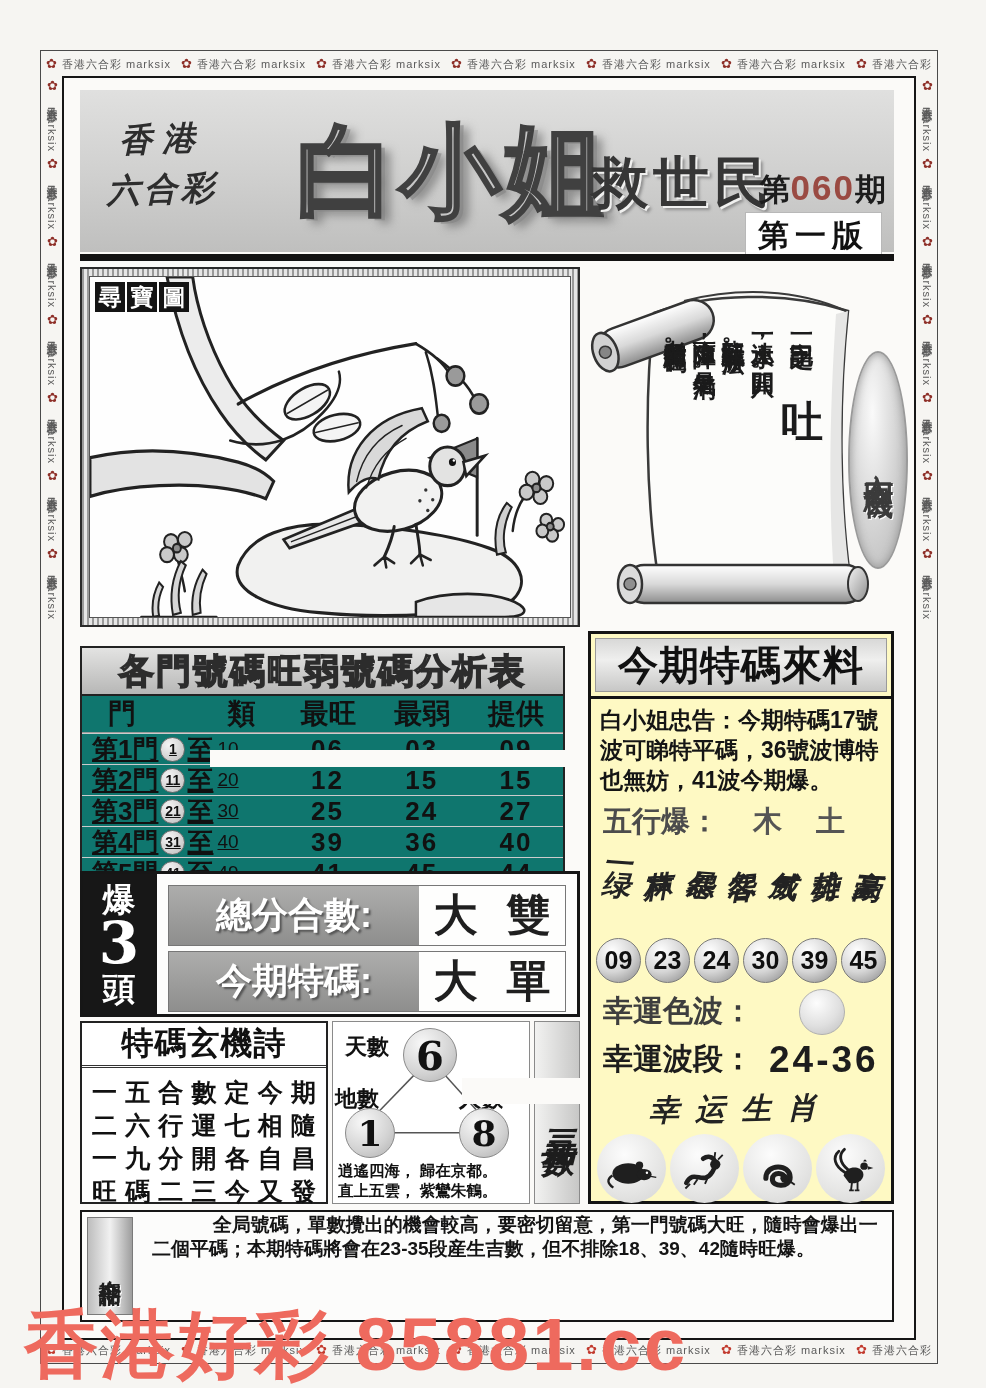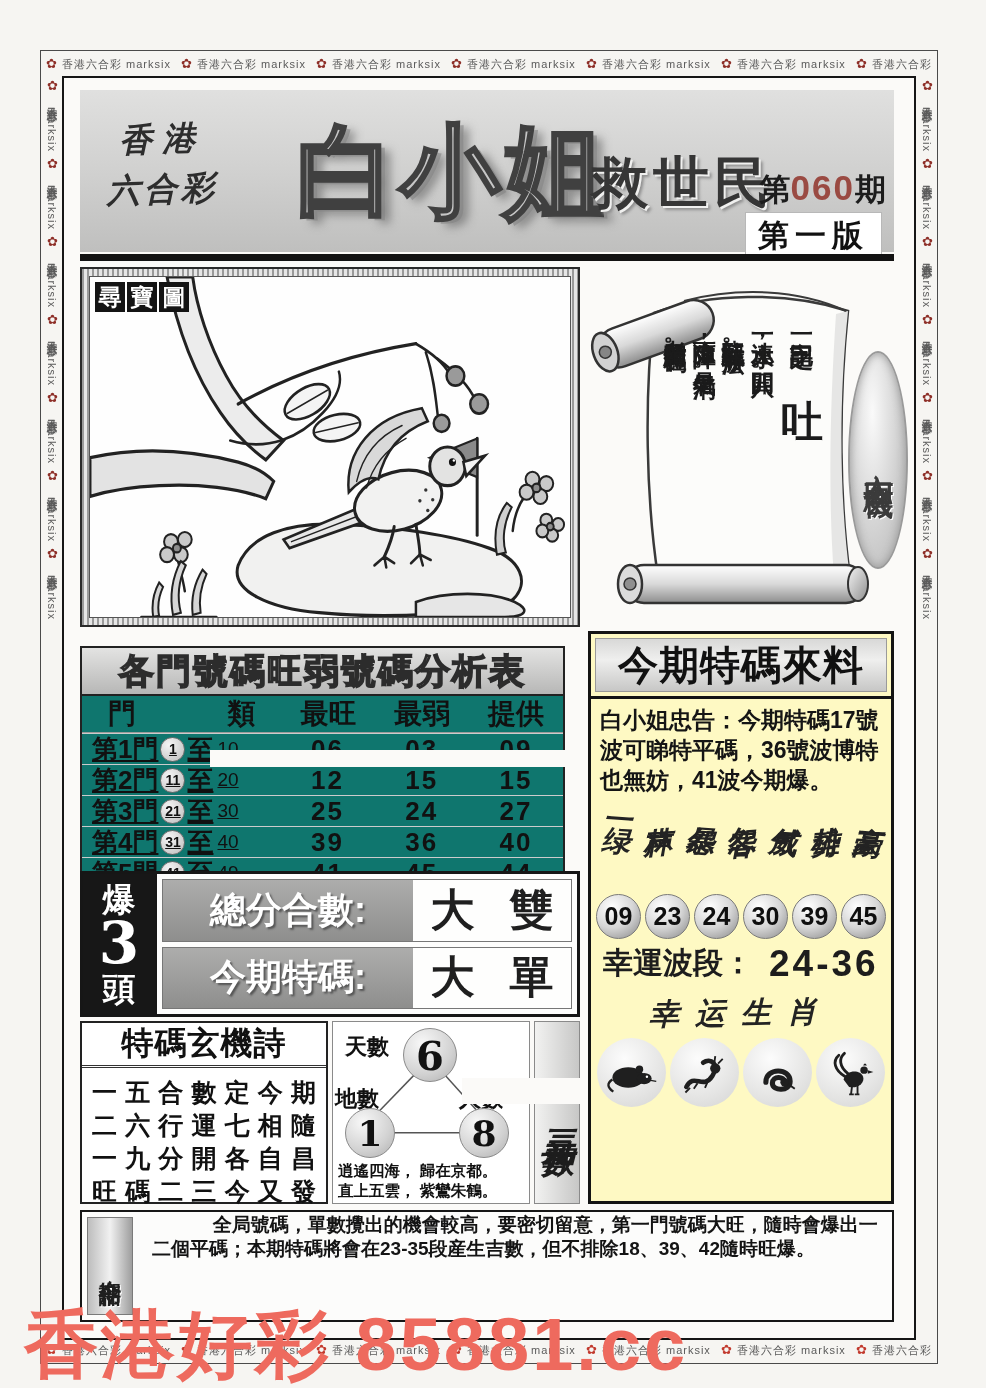--- a/index.html
+++ b/index.html
@@ -60,21 +60,21 @@
         font-size:14px;font-weight:700;display:inline-flex;align-items:center;justify-content:center;box-sizing:border-box;}
   .zhi{font-weight:800;}
   .range-end{font-size:19px;margin-left:4px;}
   .val{letter-spacing:2px;font-weight:600;}
   .artifact{position:absolute;background:#fbfaf8;z-index:6;}
   
   .burst{left:16px;top:793px;width:500px;height:146px;box-sizing:border-box;border:3px solid #161616;display:flex;background:#fdfdfc;}
   .burst-left{width:72px;background:#171717;color:#fff;display:flex;flex-direction:column;align-items:center;justify-content:center;border-right:2px solid #161616;}
   .burst-left .ch{font-size:33px;font-weight:800;line-height:1.02;}
   .burst-left .num{font-family:"DejaVu Serif",serif;font-size:58px;font-weight:700;line-height:.95;}
-  .burst-right{flex:1;display:flex;flex-direction:column;gap:5px;padding:5px;}
+  .burst-right{flex:1;display:flex;flex-direction:column;gap:5px;padding:11px;}
   .burst-row{flex:1;display:flex;border:1px solid #777;}
   .burst-row .lbl{width:250px;background:linear-gradient(180deg,#adadac,#8e8e8d);color:#fff;font-size:36px;font-weight:900;
         display:flex;align-items:center;justify-content:center;text-shadow:2px 2px 2px #555;}
   .burst-row .valbox{flex:1;display:flex;align-items:center;justify-content:space-around;font-size:44px;font-weight:900;color:#1f1f1f;background:#fefefd;}
   
   .poem{left:16px;top:943px;width:248px;height:183px;box-sizing:border-box;border:2px solid #222;background:#fff;}
   .poem-title{height:42px;display:flex;align-items:center;justify-content:center;font-size:32px;font-weight:900;
         border-bottom:3px double #333;letter-spacing:1px;}
   .poem-lines{box-sizing:border-box;height:calc(100% - 45px);padding:8px 10px 6px;display:flex;flex-direction:column;justify-content:space-between;}
   .poem-lines span{display:block;font-size:25px;font-weight:800;text-align:justify;text-align-last:justify;}
@@ -504,36 +504,45 @@
         <span>內有玄機</span>
       </div>
     </div>
 
     <div class="special">
       <div class="sp-title">今期特碼來料</div>
       <div class="sp-divider"></div>
       <div class="sp-advice">
         <span>白小姐忠告：</span><span>今期特碼17號波可睇特平碼，36號波博特也無妨，41波今期爆。</span>
       </div>
+      <div class="sp-wuxing">
+        <span>五行爆：</span>
+        <span class="wx">木</span>
+        <span class="wx">土</span>
+      </div>
       <div class="sp-callig">
         <div>一绿</div>
         <div>声林</div>
         <div>怨暴</div>
         <div>怨客</div>
         <div>威气</div>
         <div>势雄</div>
         <div>豪高</div>
       </div>
       <div class="sp-balls">
         <div>09</div>
         <div>23</div>
         <div>24</div>
         <div>30</div>
         <div>39</div>
         <div>45</div>
+      </div>
+      <div class="sp-color">
+        <span>幸運色波：</span>
+        <span class="color-ball"></span>
       </div>
       <div class="sp-range">
         <span>幸運波段：</span>
         <span class="rv">24-36</span>
       </div>
       <div class="sp-zodiac-title">幸运生肖</div>
       <div class="sp-animals">
         <div class="az">
           <svg width="56" height="56" viewBox="0 0 60 60">
             <g fill="#1f1f1f">

